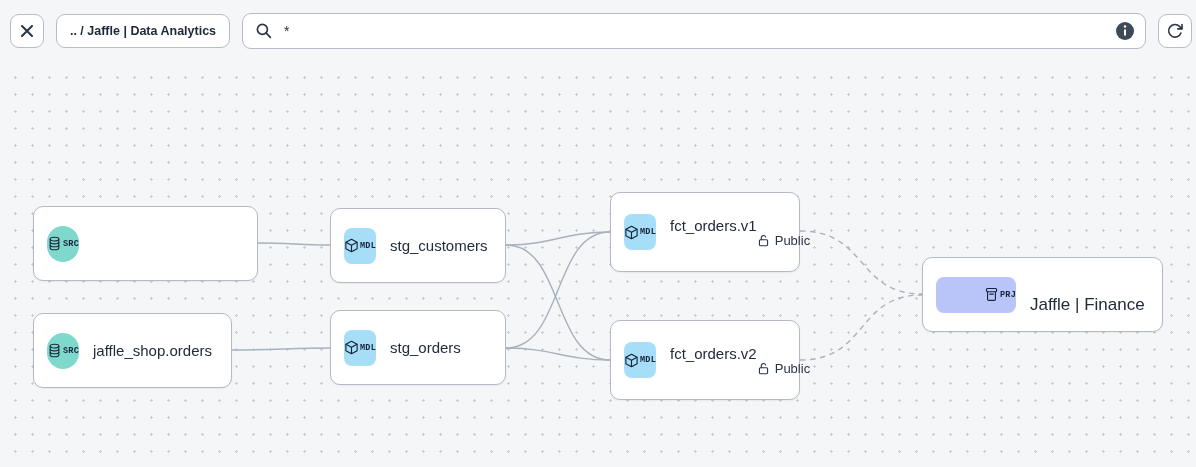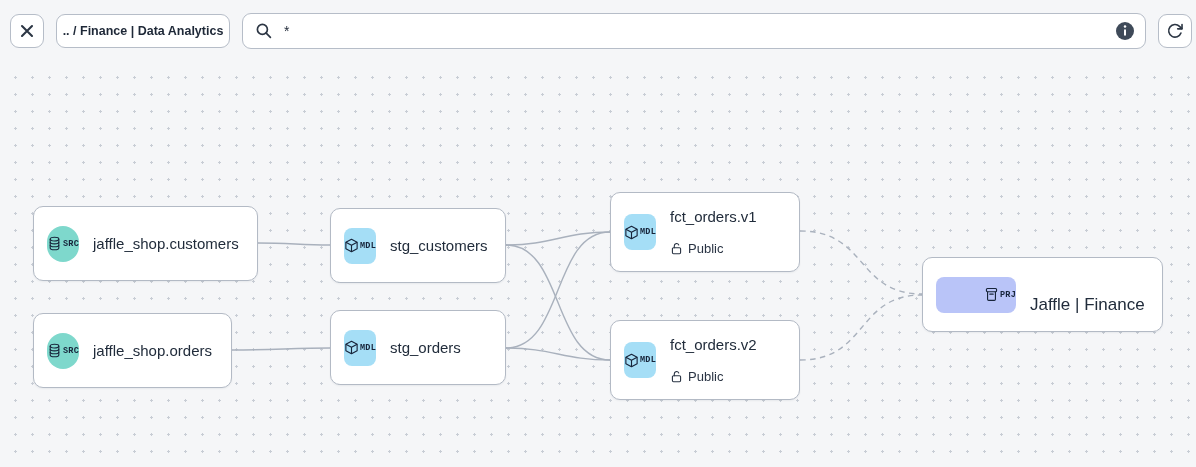--- a/index.html
+++ b/index.html
@@ -48,21 +48,21 @@
   .n-prj{left:922px;top:257px;width:241px;height:75px;}
   .tile{
     width:32px;height:36px;border-radius:8px;flex:0 0 auto;
     display:flex;flex-direction:row;align-items:center;justify-content:center;gap:1px;
   }
   .tile-src{background:#7ed8cc;border-radius:17px;}
   .tile-mdl{background:#a5def6;}
   .tile-prj{background:#b9c4f8;padding-left:48px;}
   .t-label{font-family:"Liberation Mono",monospace;font-size:8.5px;font-weight:700;color:#17243a;letter-spacing:.2px;}
   .node-label{font-size:15px;color:#212c3b;white-space:nowrap;}
-  .node-col{display:flex;flex-direction:column;justify-content:flex-start;}
+  .node-col{display:flex;flex-direction:row;justify-content:flex-start;}
   .node-sub{font-size:13px;color:#2a3444;display:flex;align-items:center;gap:5px;margin-top:16px;}
   .prj-sub{font-size:12.5px;font-weight:600;color:#1e2837;white-space:nowrap;}
   .prj-title{font-size:17px;color:#212c3b;margin-top:20px;white-space:nowrap;}
   .glyph{display:block;}
 </style>
 </head>
 <body>
 
 <div class="dots"></div>
 
@@ -77,21 +77,21 @@
   <path class="edge dashed" d="M800,360 C868,360 856,295 922,295"></path>
 </svg>
 
 <div class="tb-btn btn-close">
   <svg class="glyph" width="14" height="14" viewBox="0 0 14 14">
     <path d="M2 2 L12 12 M12 2 L2 12" stroke="#2c3644" stroke-width="2.1" stroke-linecap="round" fill="none"></path>
   </svg>
 </div>
 
 <div class="tb-btn breadcrumb">
-  <span>.. / Finance | Data Analytics</span>
+  <span>.. / Jaffle | Data Analytics</span>
 </div>
 
 <div class="searchbar">
   <svg class="glyph" width="18" height="18" viewBox="0 0 18 18">
     <circle cx="7.4" cy="7.4" r="5" stroke="#2c3644" stroke-width="1.7" fill="none"></circle>
     <path d="M11.2 11.2 L15.4 15.4" stroke="#2c3644" stroke-width="1.7" stroke-linecap="round"></path>
   </svg>
   <input class="search-input" type="text" value="*" style="">
   <svg class="info-dot" width="20" height="20" viewBox="0 0 20 20">
     <circle cx="10" cy="10" r="9" fill="#3f4a59"></circle>
@@ -110,21 +110,20 @@
 <div class="node n-src-c">
   <div class="tile tile-src">
     <svg class="glyph" width="15" height="15" viewBox="0 0 16 16">
       <ellipse cx="8" cy="3.3" rx="4.6" ry="2" stroke="#17243a" stroke-width="1.2" fill="none"></ellipse>
       <path d="M3.4 3.3 V12.7 C3.4 13.8 5.5 14.7 8 14.7 C10.5 14.7 12.6 13.8 12.6 12.7 V3.3" stroke="#17243a" stroke-width="1.2" fill="none"></path>
       <path d="M3.4 6.4 C3.4 7.5 5.5 8.4 8 8.4 C10.5 8.4 12.6 7.5 12.6 6.4" stroke="#17243a" stroke-width="1.2" fill="none"></path>
       <path d="M3.4 9.5 C3.4 10.6 5.5 11.5 8 11.5 C10.5 11.5 12.6 10.6 12.6 9.5" stroke="#17243a" stroke-width="1.2" fill="none"></path>
     </svg>
     <span class="t-label">SRC</span>
   </div>
-  <span class="node-label">jaffle_shop.customers</span>
 </div>
 
 <div class="node n-src-o">
   <div class="tile tile-src">
     <svg class="glyph" width="15" height="15" viewBox="0 0 16 16">
       <ellipse cx="8" cy="3.3" rx="4.6" ry="2" stroke="#17243a" stroke-width="1.2" fill="none"></ellipse>
       <path d="M3.4 3.3 V12.7 C3.4 13.8 5.5 14.7 8 14.7 C10.5 14.7 12.6 13.8 12.6 12.7 V3.3" stroke="#17243a" stroke-width="1.2" fill="none"></path>
       <path d="M3.4 6.4 C3.4 7.5 5.5 8.4 8 8.4 C10.5 8.4 12.6 7.5 12.6 6.4" stroke="#17243a" stroke-width="1.2" fill="none"></path>
       <path d="M3.4 9.5 C3.4 10.6 5.5 11.5 8 11.5 C10.5 11.5 12.6 10.6 12.6 9.5" stroke="#17243a" stroke-width="1.2" fill="none"></path>
     </svg>

